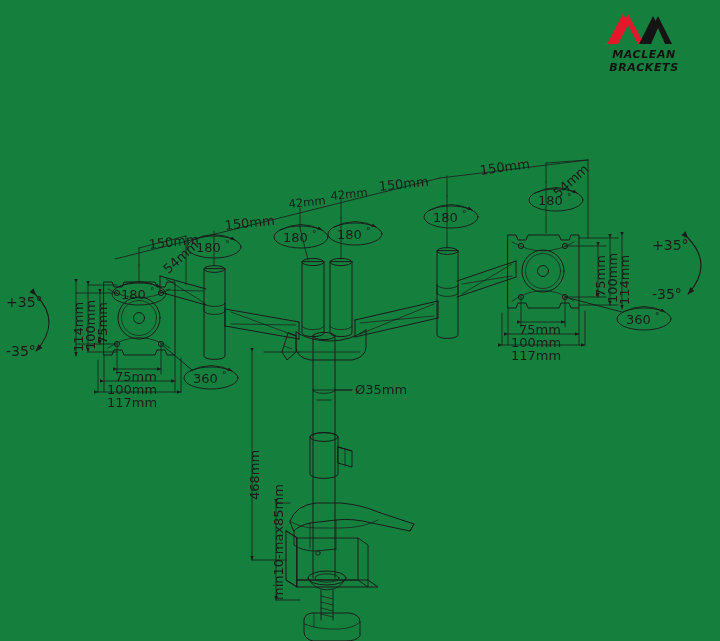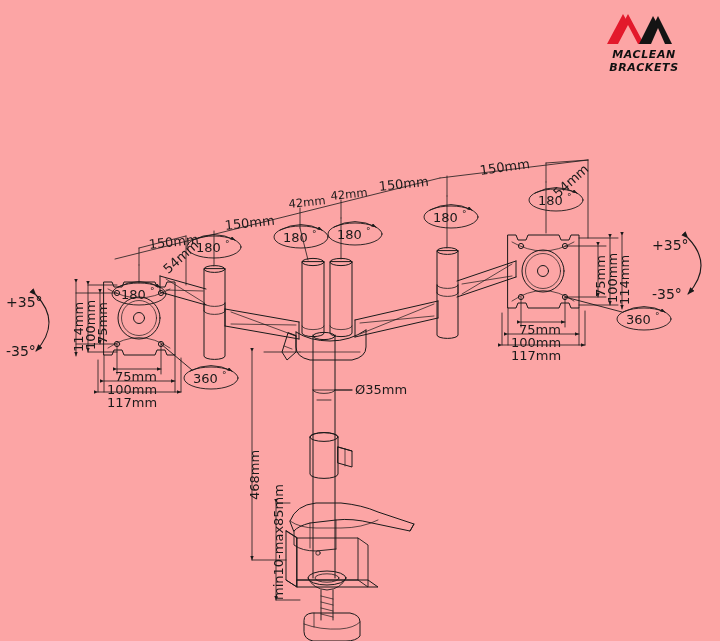--- a/index.html
+++ b/index.html
@@ -8,21 +8,21 @@
     padding: 0;
     background: #ffffff;
   }
   body {
     font-family: "DejaVu Sans", "Liberation Sans", sans-serif;
   }
   #stage {
     position: relative;
     width: 720px;
     height: 641px;
-    background: #fca5a5;
+    background: #15803d;
     overflow: hidden;
   }
   #drawing {
     position: absolute;
     left: 0;
     top: 0;
     width: 720px;
     height: 641px;
   }
   .lbl {

